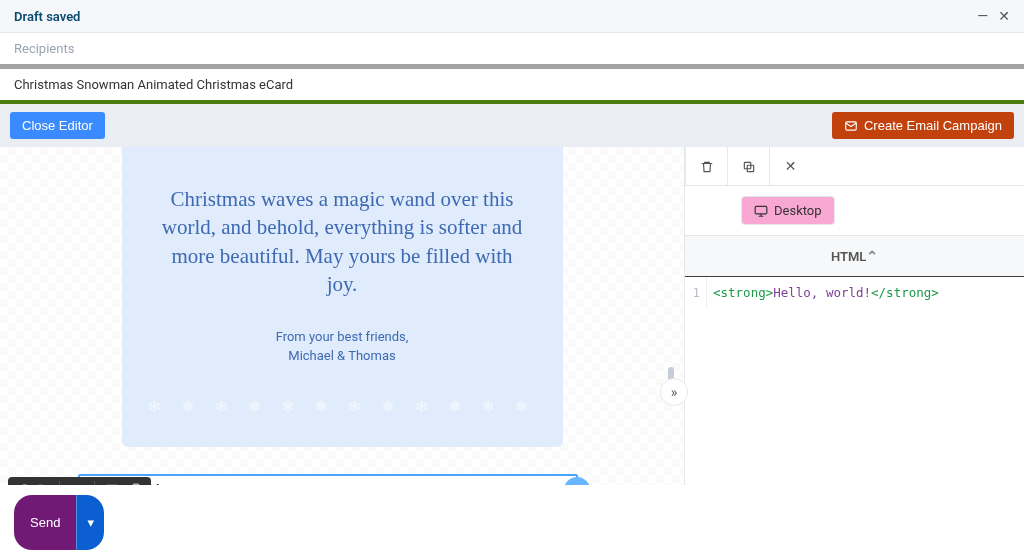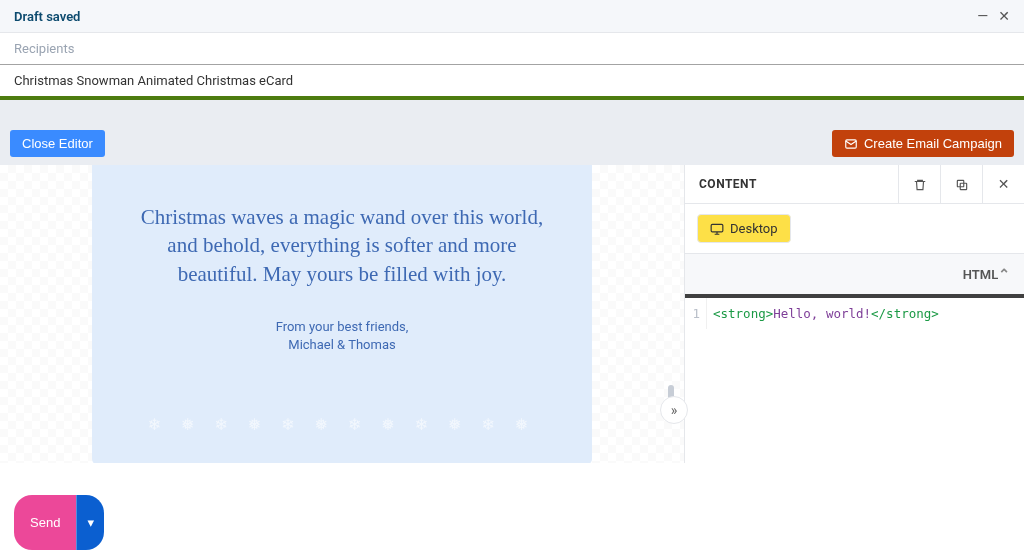--- a/index.html
+++ b/index.html
@@ -3,40 +3,40 @@
 <meta charset="utf-8">
 <style>
   * { box-sizing: border-box; margin: 0; padding: 0; }
   body { font-family: -apple-system, BlinkMacSystemFont, "Segoe UI", Roboto, sans-serif; font-size: 13px; color: #333; background: #fff; width: 1024px; height: 560px; overflow: hidden; }
 
   .header { background: #f5f7fa; border-bottom: 1px solid #e5e7eb; padding: 8px 14px; display: flex; align-items: center; justify-content: space-between; }
   .header-title { font-weight: 600; color: #0c4a6e; }
   .header-controls { display: flex; gap: 10px; color: #555; }
   .header-controls span { cursor: pointer; font-size: 14px; }
 
-  .recipients { padding: 8px 14px; color: #9aa4b2; border-bottom: 1px solid #a3a3a3; }
+  .recipients { padding: 8px 14px; color: #9aa4b2; border-bottom: 5px solid #a3a3a3; }
   .subject { padding: 8px 14px; color: #333; border-bottom: 4px solid #4d7c0f; }
 
   .toolbar { background: #eaedf2; padding: 8px 10px; display: flex; justify-content: space-between; align-items: center; }
-  .btn { border: none; border-radius: 3px; padding: 6px 12px; font-size: 13px; cursor: pointer; display: inline-flex; align-items: center; gap: 6px; margin-top: 22px; }
+  .btn { border: none; border-radius: 3px; padding: 6px 12px; font-size: 13px; cursor: pointer; display: inline-flex; align-items: center; gap: 6px; }
   .btn-close { background: #3a8bff; color: #fff; }
   .btn-create { background: #c2410c; color: #fff; }
   .btn-create svg { width: 14px; height: 14px; }
 
   .main { display: flex; height: 382px; position: relative; }
   .editor-pane { flex: 1; position: relative; background: #fff; display: flex; flex-direction: column; align-items: center; overflow: hidden; }
   .checker { position: absolute; inset: 0; background-image:
     linear-gradient(45deg, #f5f5f5 25%, transparent 25%),
     linear-gradient(-45deg, #f5f5f5 25%, transparent 25%),
     linear-gradient(45deg, transparent 75%, #f5f5f5 75%),
     linear-gradient(-45deg, transparent 75%, #f5f5f5 75%);
     background-size: 16px 16px;
     background-position: 0 0, 0 8px, 8px -8px, -8px 0;
     opacity: .4; }
-  .card-canvas { position: relative; width: 500px; height: 340px; margin-top: 0; }
+  .card-canvas { position: relative; width: 441px; height: 340px; margin-top: 0; }
   .card-bg { position: absolute; top: 0; left: 0; right: 0; height: 300px; background: #e0ecfb; border-radius: 0 0 6px 6px; }
   .card-quote { position: relative; padding: 38px 36px 10px; text-align: center; font-family: Georgia, 'Times New Roman', serif; font-size: 21px; line-height: 1.35; color: #3e69b3; }
   .card-from { position: relative; text-align: center; margin-top: 20px; color: #3e69b3; font-size: 13px; line-height: 1.4; }
   .snowflakes { position: absolute; bottom: 50px; left: 0; right: 0; height: 40px; color: #fff; opacity: .6; text-align: center; font-size: 16px; letter-spacing: 8px; }
 
   .hello-block { position: absolute; bottom: 24px; left: 78px; width: 500px; border: 2px solid #4aa3ff; border-radius: 2px; background: #fff; padding: 6px 10px; font-weight: 700; }
   .hello-block .drag { position: absolute; right: -14px; top: 50%; transform: translateY(-50%); width: 26px; height: 26px; background: #68b6ff; border-radius: 50%; display: flex; align-items: center; justify-content: center; color: #fff; font-size: 12px; }
 
   .edit-toolbar { position: absolute; left: 8px; bottom: 28px; background: #333; border-radius: 4px; padding: 4px 8px; display: flex; align-items: center; gap: 10px; color: #ccc; }
   .edit-toolbar span { cursor: pointer; font-size: 14px; }
@@ -49,34 +49,34 @@
   .side-scroll { position: absolute; right: 350px; top: 220px; width: 6px; height: 36px; background: #c7cdd6; border-radius: 3px; }
 
   .right-panel { width: 340px; border-left: 1px solid #e5e7eb; background: #fff; display: flex; flex-direction: column; }
   .panel-head { display: flex; align-items: center; border-bottom: 1px solid #e5e7eb; }
   .panel-head .label { flex: 1; padding: 10px 14px; font-weight: 700; font-size: 12px; letter-spacing: .5px; }
   .panel-head .icons { display: flex; }
   .panel-head .icons button { width: 42px; height: 38px; border: none; border-left: 1px solid #e5e7eb; background: #fff; cursor: pointer; font-size: 14px; color: #555; }
 
   .device-tabs { display: flex; gap: 4px; padding: 10px 12px; border-bottom: 1px solid #e5e7eb; }
   .device-tab { display: inline-flex; align-items: center; gap: 6px; padding: 6px 12px; border: 1px solid transparent; border-radius: 4px; color: #888; cursor: pointer; font-size: 13px; }
-  .device-tab.active { border-color: #e5e7eb; color: #333; background: #fde047; }
-
-  .section-head { display: flex; align-items: center; justify-content: flex-end; padding: 12px 14px; background: #f7f8fa; border-bottom: 4px solid #404040; font-weight: 600; color: #555; }
+  .device-tab.active { border-color: #e5e7eb; color: #333; background: #f9a8d4; margin-left: 44px; }
+
+  .section-head { display: flex; align-items: center; justify-content: center; padding: 12px 14px; background: #f7f8fa; border-bottom: 1px solid #404040; font-weight: 600; color: #555; }
   .section-head .chev { color: #888; font-size: 14px; }
 
   .code-area { display: flex; font-family: "Menlo", "Consolas", monospace; font-size: 12.5px; }
   .gutter { width: 22px; text-align: right; padding: 8px 6px 8px 0; color: #b9bfc9; background: #fff; border-right: 1px solid #f0f0f0; }
   .code-line { padding: 8px 6px; white-space: pre; }
   .tag { color: #1c9a46; }
   .txt { color: #7e3e98; }
 
   .footer { position: absolute; left: 0; bottom: 0; width: 100%; padding: 10px 14px; background: #fff; }
   .send-group { display: inline-flex; }
-  .btn-send { background: #ec4899; color: #fff; border-radius: 18px 0 0 18px; padding: 20px 16px; }
+  .btn-send { background: #701a75; color: #fff; border-radius: 18px 0 0 18px; padding: 20px 16px; }
   .btn-send-drop { background: #0b5fd0; color: #fff; border-radius: 0 18px 18px 0; border-left: 1px solid rgba(255,255,255,.3); padding: 8px 10px; }
 
   svg.ico { width: 14px; height: 14px; vertical-align: middle; stroke: currentColor; fill: none; stroke-width: 2; }
 </style>
 </head>
 <body>
 
 <div class="header">
   <div class="header-title">Draft saved</div>
   <div class="header-controls">
@@ -159,21 +159,20 @@
       </span>
     </div>
   </div>
 
   <div class="side-scroll"></div>
 
   <div class="side-handle">»</div>
 
   <div class="right-panel">
     <div class="panel-head">
-      <div class="label">CONTENT</div>
       <div class="icons">
         <button>
           <svg class="ico" viewBox="0 0 24 24">
               <path d="M3 6h18M8 6V4h8v2M6 6l1 14h10l1-14"></path>
             </svg>
         </button>
         <button>
           <svg class="ico" viewBox="0 0 24 24">
               <rect x="9" y="9" width="11" height="11" rx="1"></rect>
               <rect x="4" y="4" width="11" height="11" rx="1"></rect>

